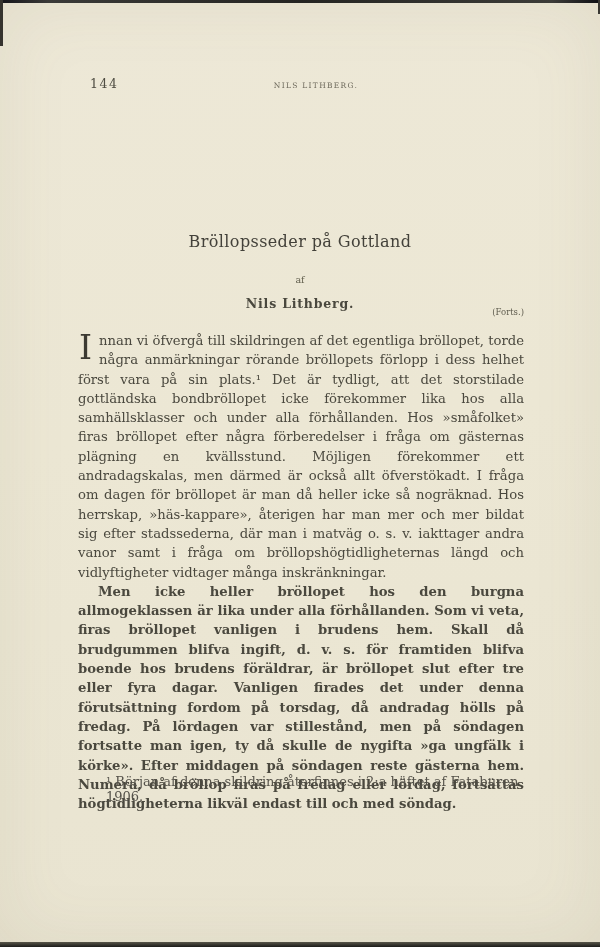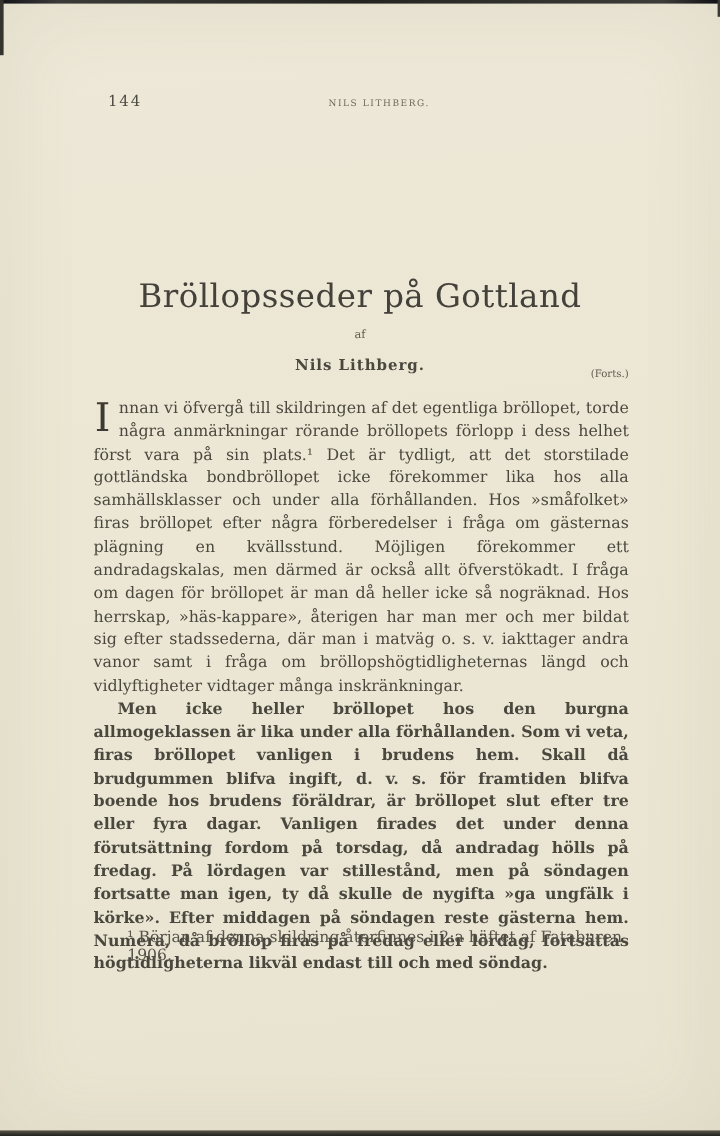--- a/index.html
+++ b/index.html
@@ -14,21 +14,21 @@
   .edge-bottom{position:absolute;bottom:0;left:0;width:600px;height:5px;
     background:linear-gradient(180deg,#595649,#1c1c1a);}
   .edge-left{position:absolute;top:0;left:0;width:3px;height:46px;background:#35332e;}
   .edge-right{position:absolute;top:0;right:0;width:2px;height:14px;background:#3a3833;}
 
   .pagehead{position:absolute;top:76px;left:0;width:600px;height:18px;padding-left:16px;}
   .pagenum{position:absolute;left:90px;top:0;font-size:12.5px;color:#4e4c42;letter-spacing:1.5px;}
   .runhead{display:block;text-align:center;font-size:7.5px;letter-spacing:1.3px;color:#6e6a5c;padding-top:5px;font-variant:small-caps;}
 
   .title{position:absolute;top:232px;left:0;width:600px;text-align:center;
-    font-size:27px;font-weight:normal;color:#43413a;letter-spacing:0.4px;margin:0;}
+    font-size:16px;font-weight:normal;color:#43413a;letter-spacing:0.4px;margin:0;}
   .byline-af{position:absolute;top:274px;left:0;width:600px;text-align:center;font-size:9.5px;color:#63604f;}
   .author{position:absolute;top:296px;left:0;width:600px;text-align:center;
     font-size:12.5px;font-weight:bold;color:#4a483e;letter-spacing:0.8px;}
   .forts{position:absolute;top:307px;right:76px;font-size:8.5px;color:#5f5c4e;margin-left:42px;}
 
   .bodytext{position:absolute;top:331px;left:78px;width:446px;color:#4a483e;
     font-size:13.2px;line-height:19.3px;text-align:justify;}
   .para{margin:0;padding:0;}
   .para.indent{text-indent:20px;font-weight:bold;}
   .dropcap{float:left;font-size:33px;line-height:30px;padding:2px 7px 0 1px;color:#3c3a32;}

